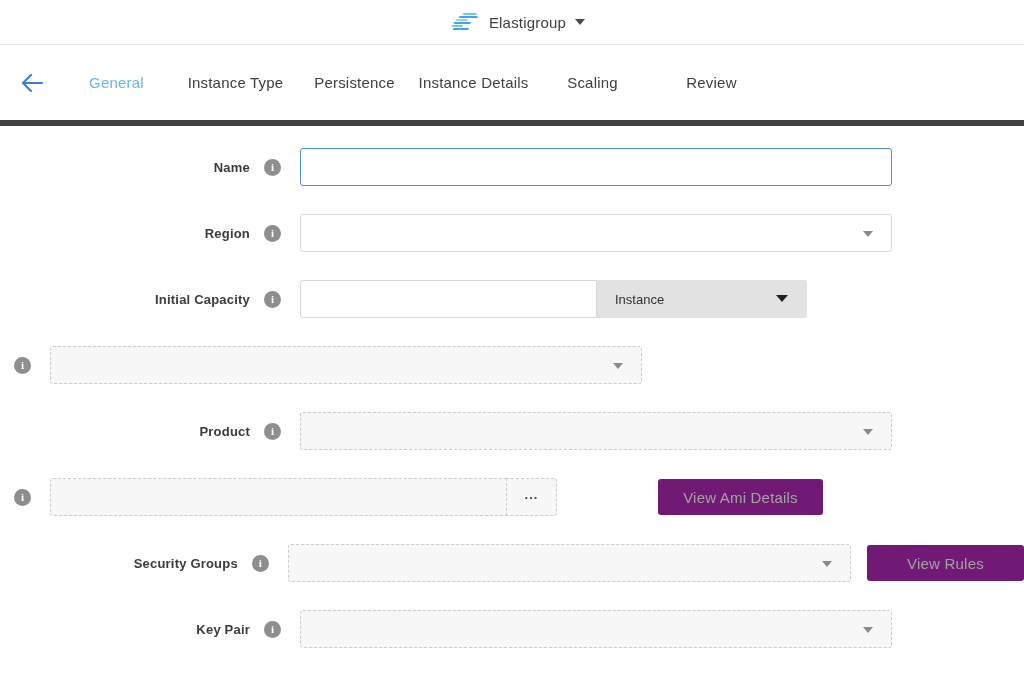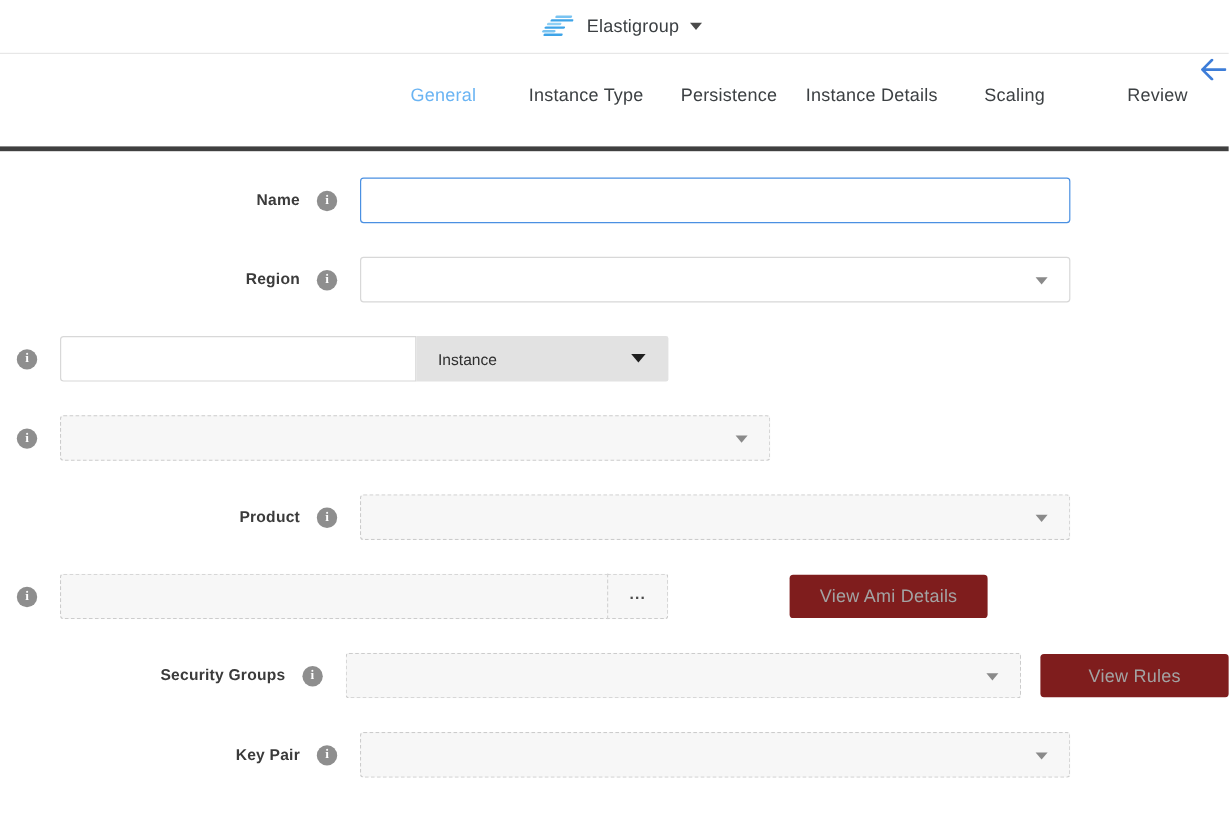--- a/index.html
+++ b/index.html
@@ -16,21 +16,21 @@
   .logo i:nth-child(3){ top:6px; left:2px;  width:12px; background:#8fd0f5; }
   .logo i:nth-child(4){ top:9px; left:1px;  width:17px; background:#3ea4e8; }
   .logo i:nth-child(5){ top:12px;left:0;    width:11px; background:#79c3f1; }
   .logo i:nth-child(6){ top:15px;left:2px;  width:16px; background:#3ea4e8; }
   .app-name { font-size:15px; color:#3c4043; letter-spacing:.2px; }
   .caret { width:0; height:0; border-left:5px solid transparent; border-right:5px solid transparent;
            border-top:6px solid #8a8a8a; display:inline-block; }
   .caret.dark { border-top-color:#4a4a4a; margin-left:9px; }
 
   
-  .tabbar { height:81px; display:flex; align-items:flex-end; border-bottom:4px solid #404040; background:#fff;flex-direction:column; }
+  .tabbar { height:81px; display:flex; align-items:center; border-bottom:6px solid #404040; background:#fff; }
   .back { margin-left:19px; width:26px; height:26px; display:flex; align-items:center; justify-content:center; cursor:pointer; }
   .tabs { display:flex; margin-left:12px; }
   .tab  { width:119px; text-align:center; font-size:15px; color:#3c4043; cursor:pointer; letter-spacing:.2px; }
   .tab.active { color:#6ab4f3; }
 
   
   .form { padding-top:22px; }
   .row  { display:flex; align-items:center; height:38px; margin-bottom:28px; }
   .lblwrap { width:250px; text-align:right; }
   .lbl  { font-size:13px; font-weight:bold; color:#3b3b3b; letter-spacing:.2px; }
@@ -55,21 +55,21 @@
   .unit-select .val { font-size:13px; color:#2f2f2f; }
   .unit-select .caret { position:absolute; right:19px; top:15px;
                         border-left-width:6px; border-right-width:6px; border-top:7px solid #1f1f1f; }
 
   .image-input { width:457px; border-radius:3px 0 0 3px; }
   .ellipsis-btn { width:51px; height:38px; margin-left:-1px; border:1px dashed #cccccc; background:#f7f7f7;
                   border-radius:0 3px 3px 0; display:flex; align-items:center; justify-content:center;
                   font-size:13px; font-weight:bold; color:#4a4a4a; letter-spacing:1px; padding-bottom:6px; }
 
   .side-btn { margin-left:16px; width:165px; height:36px; border:none; border-radius:3px;
-              background:#7f1d1d; color:#a3a3a3; font-size:15px; cursor:pointer;
+              background:#701a75; color:#a3a3a3; font-size:15px; cursor:pointer;
               font-family:"Liberation Sans", sans-serif; letter-spacing:.2px; }
 </style>
 </head>
 <body>
 
 <header class="topbar">
   <span class="logo">
       <i></i>
       <i></i>
       <i></i>
@@ -111,20 +111,21 @@
     <div class="lblwrap"><span class="lbl">Region</span></div>
     <span class="info">i</span>
     <div class="ctrl">
       <div class="select">
           <span class="caret"></span>
         </div>
     </div>
   </div>
 
   <div class="row">
+    <div class="lblwrap"><span class="lbl">Initial Capacity</span></div>
     <span class="info">i</span>
     <div class="ctrl">
       <input class="input cap-input" value="" style="">
       <div class="unit-select">
         <span class="val">Instance</span>
         <span class="caret"></span>
       </div>
     </div>
   </div>
 

